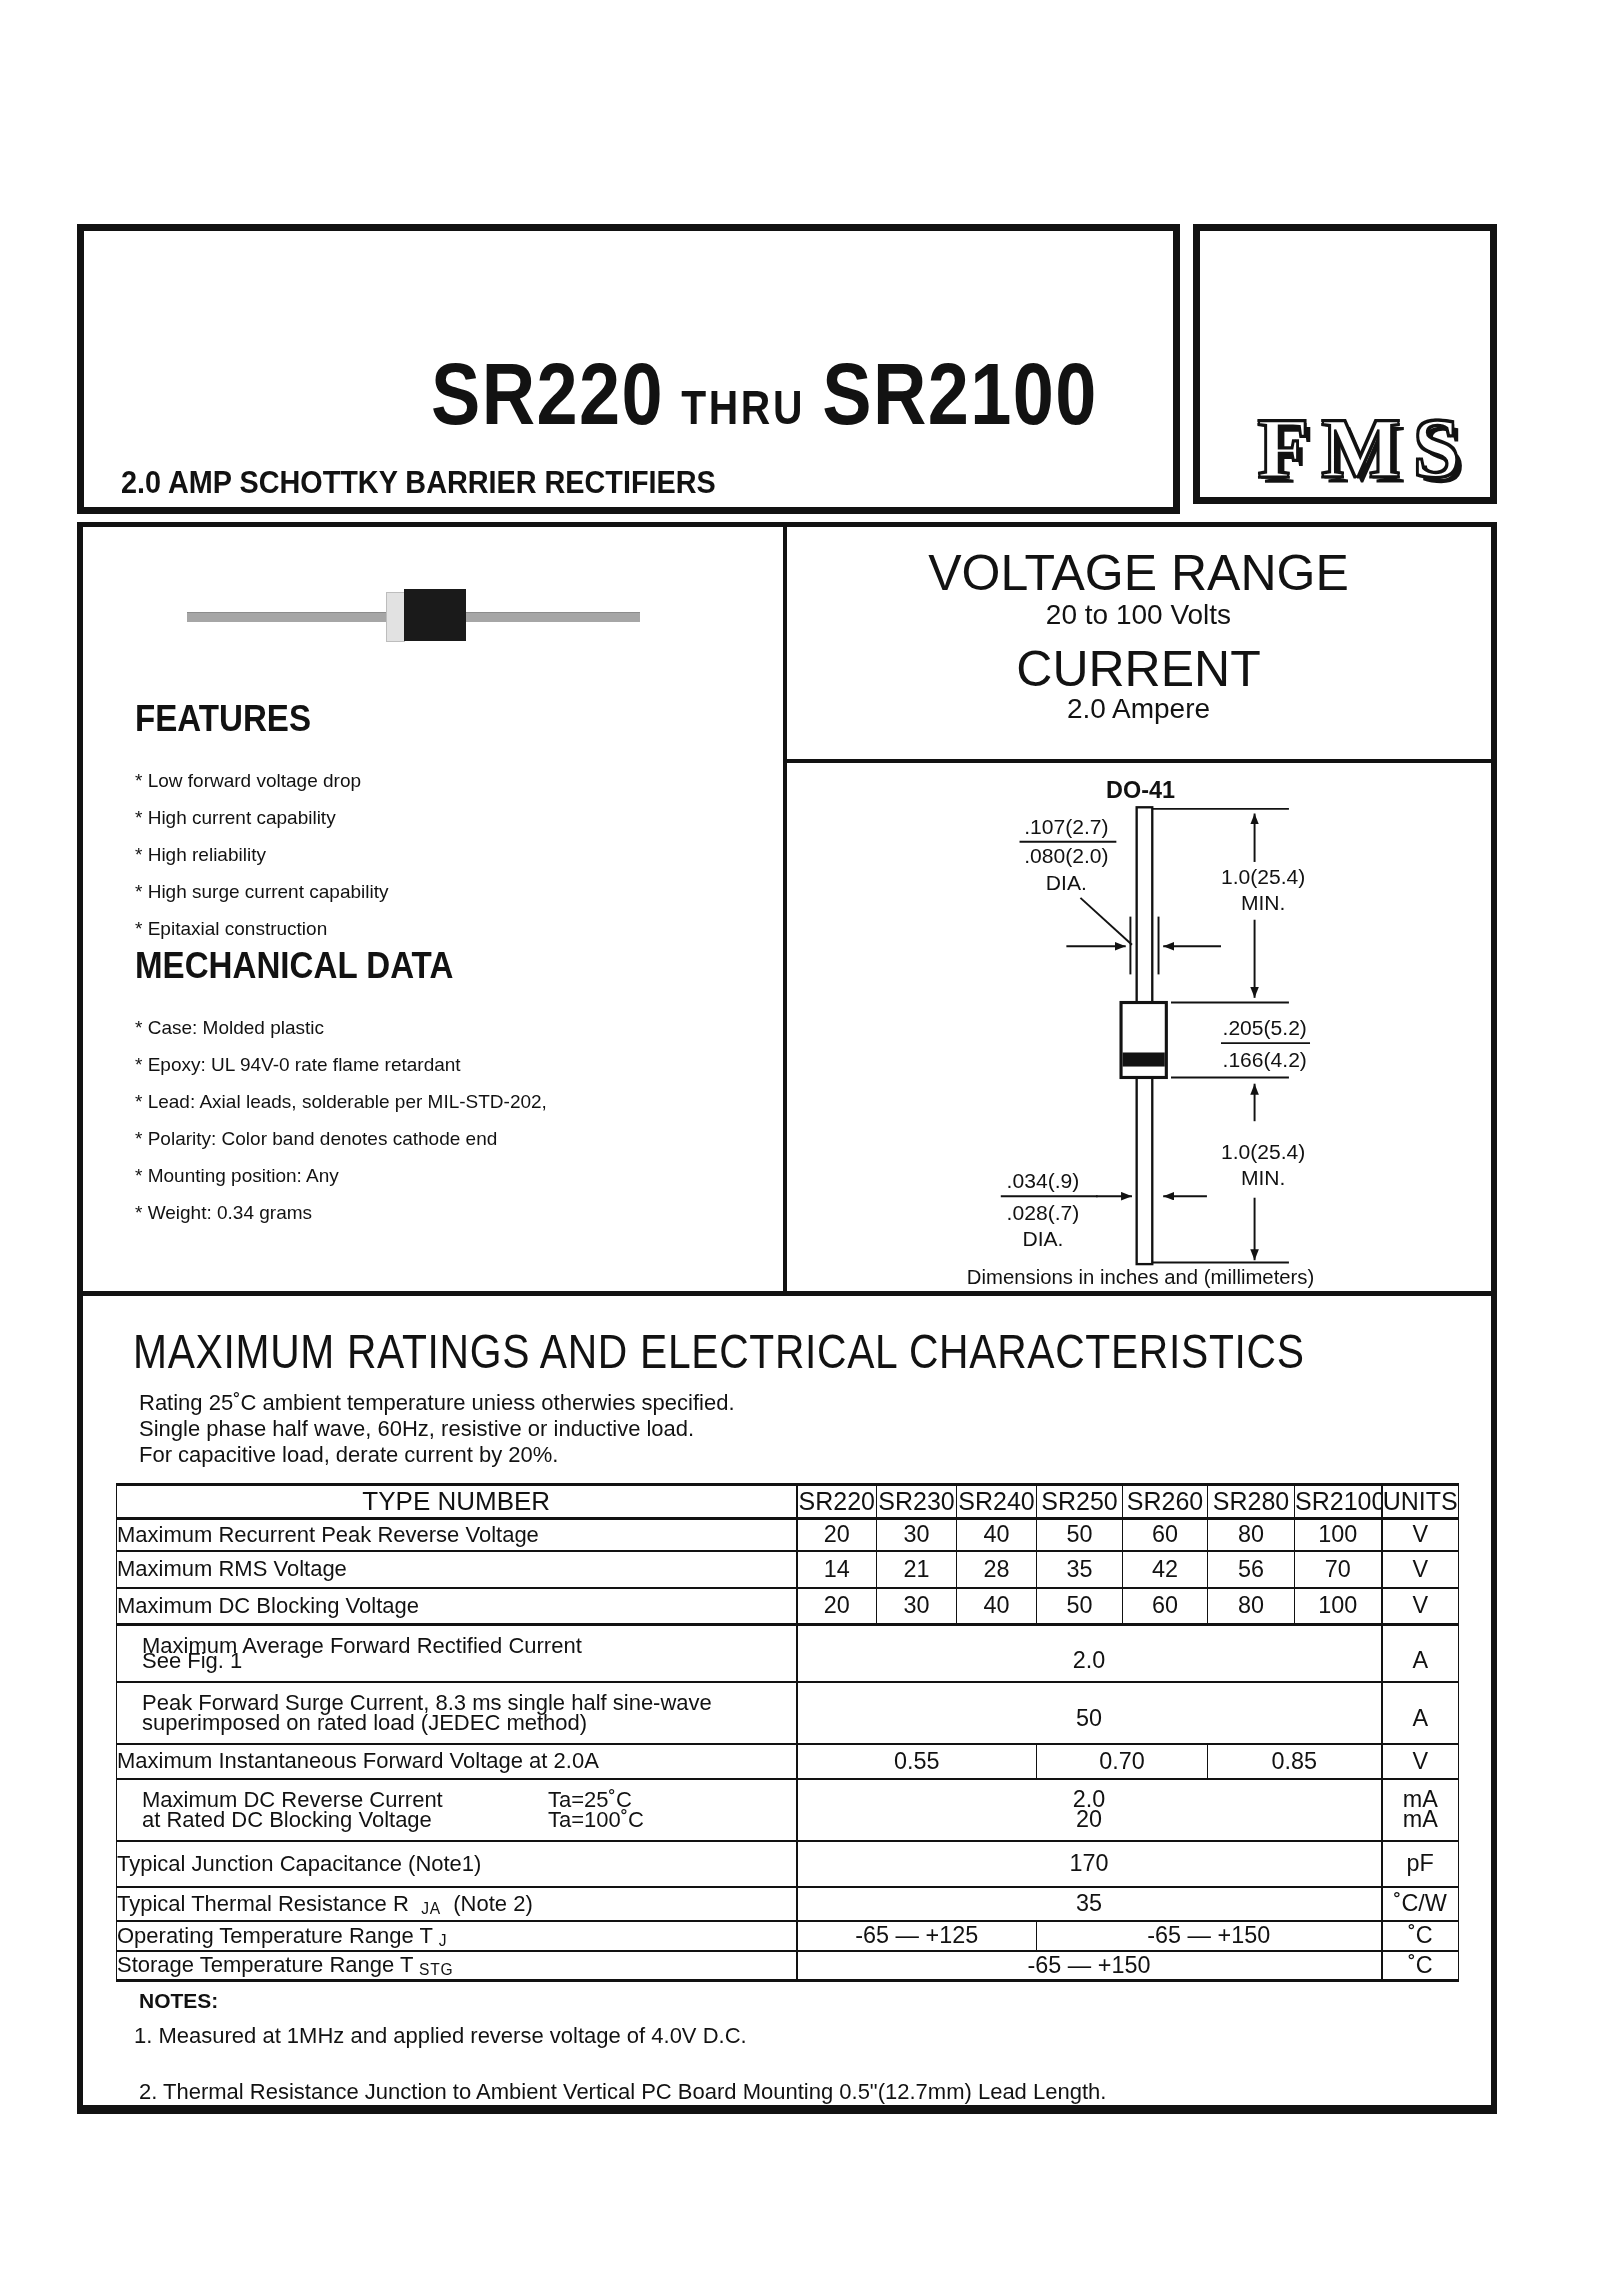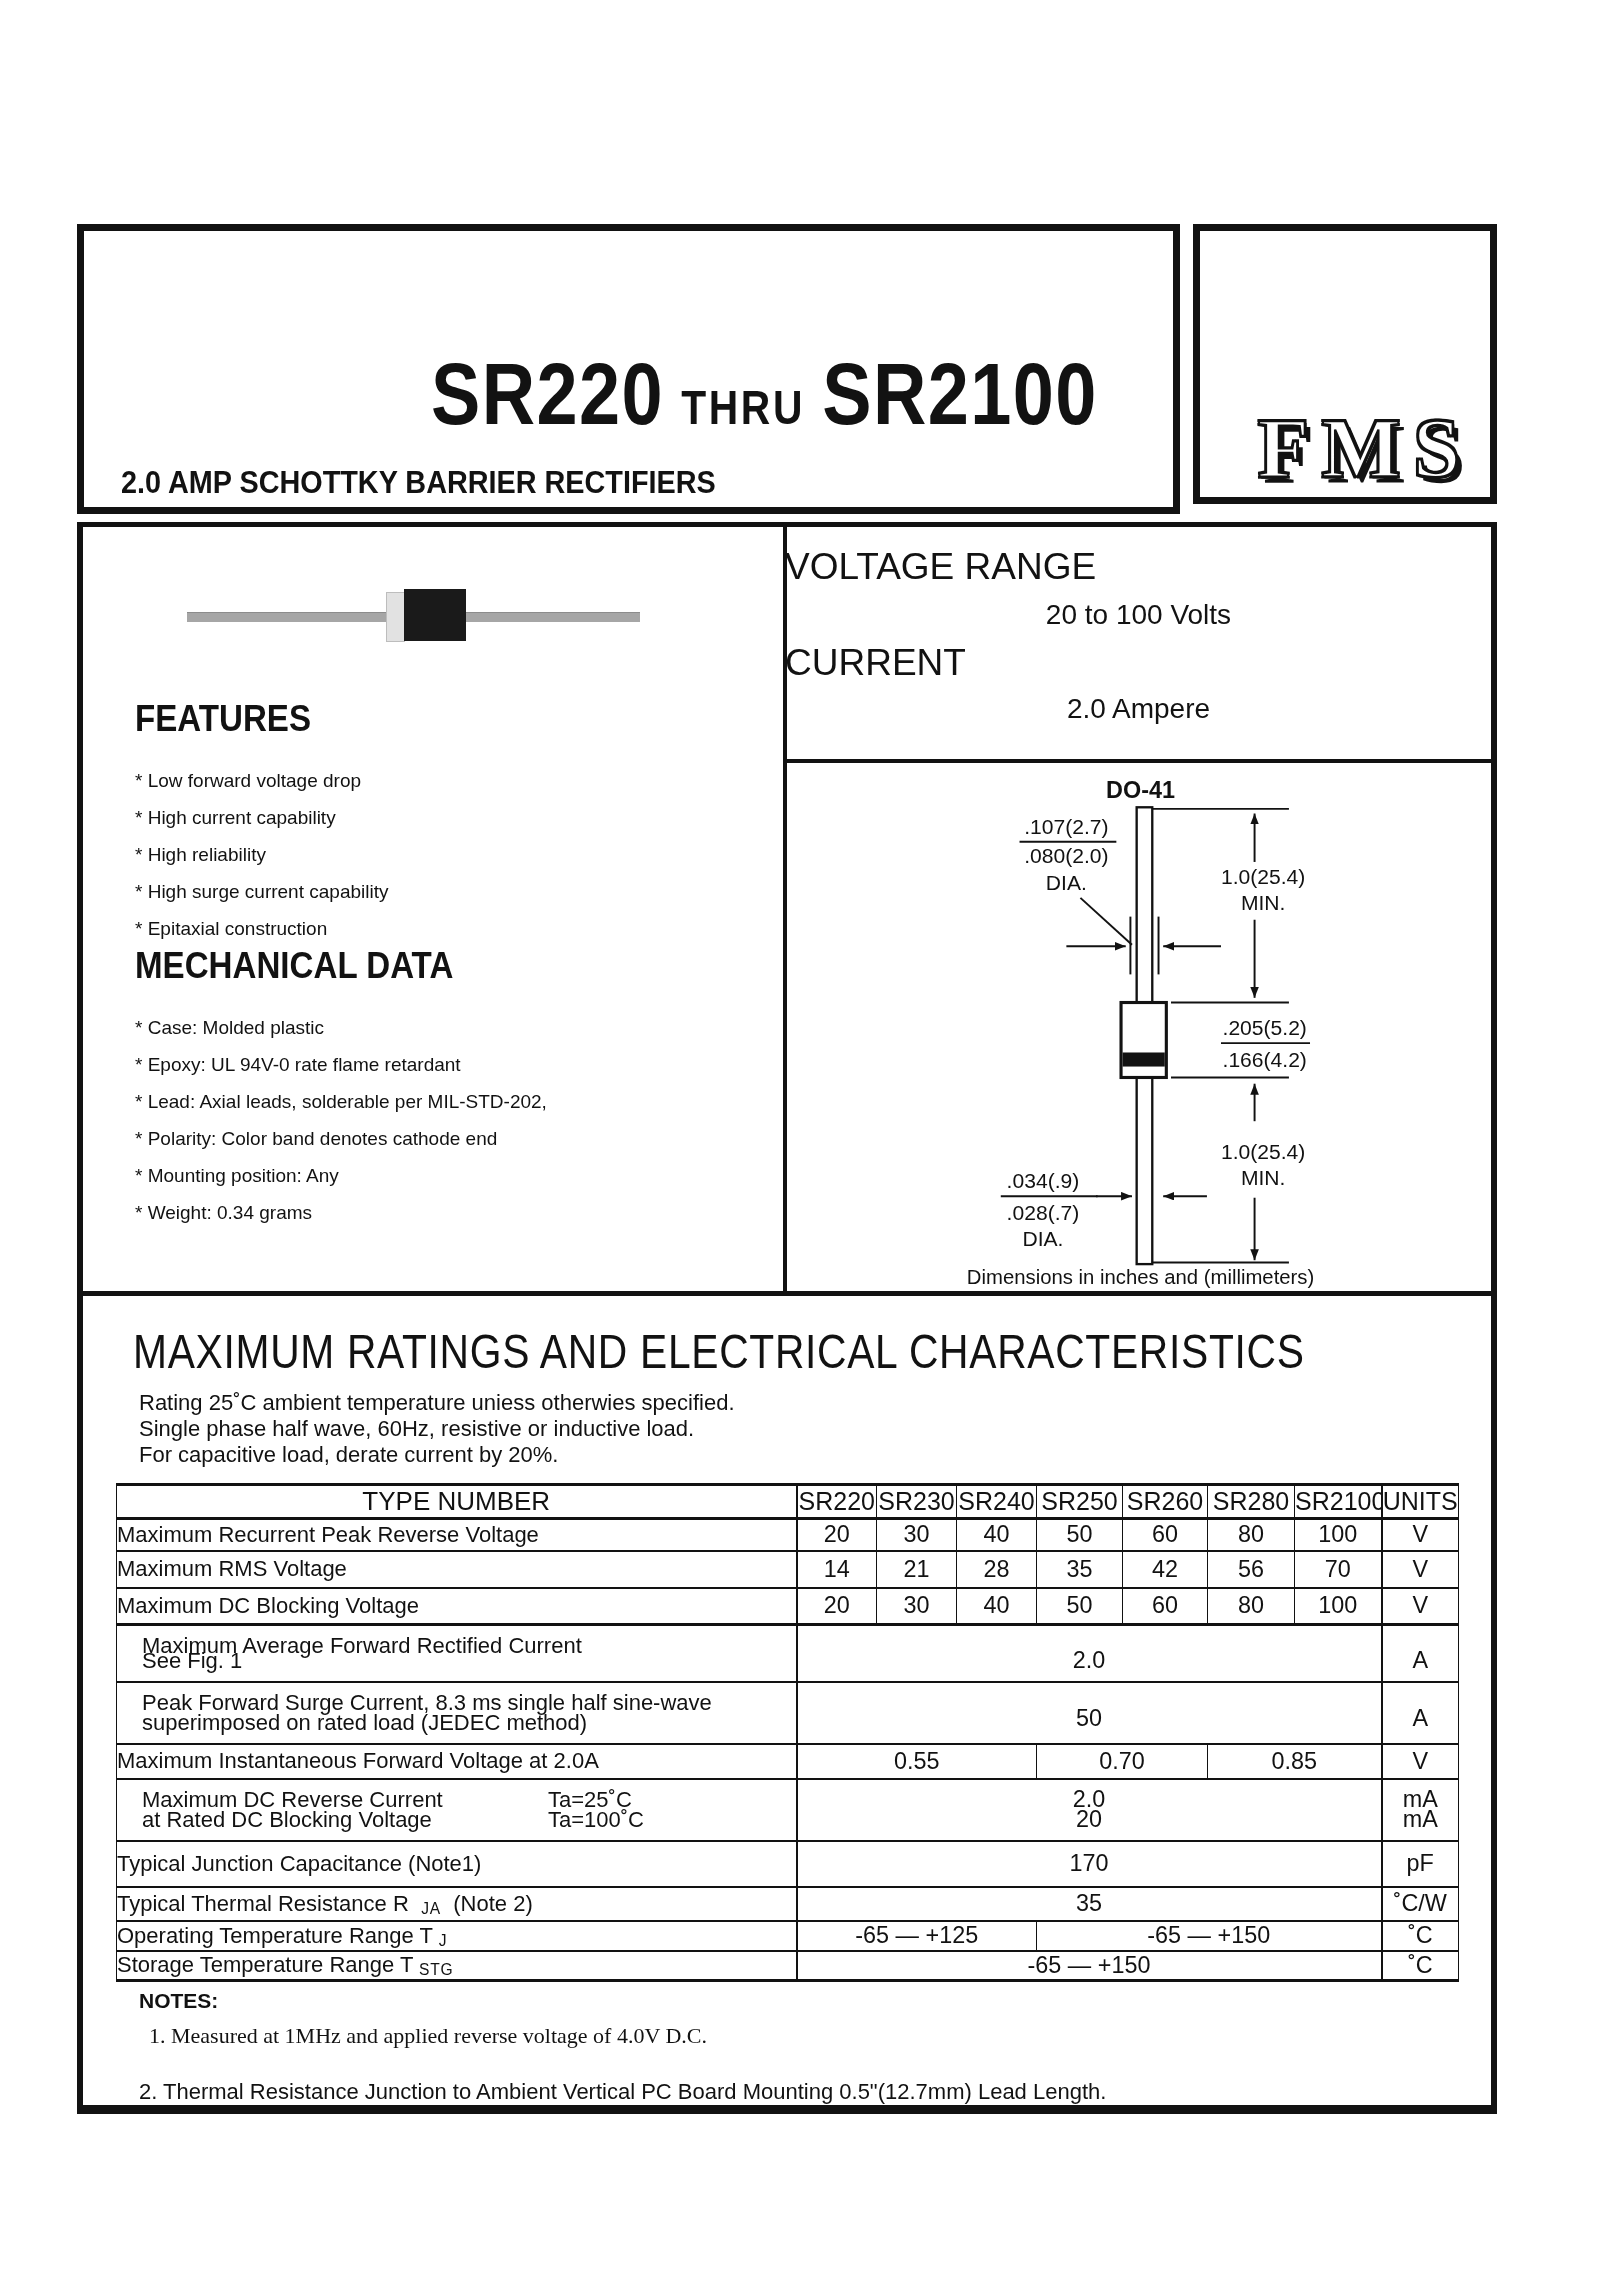--- a/index.html
+++ b/index.html
@@ -24,21 +24,21 @@
     color:#fff; -webkit-text-stroke:2.3px #121212;
     text-shadow: 5.5px 5.5px 0 #121212, -1.6px -1.6px 0 #121212, 1.6px -1.6px 0 #121212, -1.6px 1.6px 0 #121212, 1.6px 1.6px 0 #121212;
   }
 
   
   .sec-head{font-size:36px; font-weight:bold; transform:scaleX(.92); transform-origin:left top; white-space:nowrap;}
   .bullets{font-size:19px; line-height:37px; white-space:nowrap;}
   .bullets .indent{padding-left:92px;}
 
   
-  .vr-big{font-size:37px; }
+  .vr-big{font-size:50px; text-align:center;}
   .vr-small{font-size:28px; text-align:center;}
 
   
   .ratings-head{font-size:48px; font-weight:400; transform:scaleX(.85); transform-origin:left top; letter-spacing:0.8px; white-space:nowrap;}
   .intro{font-size:22px; line-height:26px; white-space:nowrap;}
 
   table.ratings{
     position:absolute; left:116px; top:1483px; width:1342px;
     border-collapse:collapse; table-layout:fixed; font-size:22px; color:#121212;
     border-top:3.9px solid #121212; border-left:1.6px solid #121212; border-right:1.6px solid #121212;
@@ -313,17 +313,17 @@
         <span>Storage Temperature Range T</span>
         <span class="subsc">STG</span>
       </td>
       <td class="val vl" colspan="7">-65 — +150</td>
       <td class="val vl">˚C</td>
     </tr>
   </tbody>
     </table>
 
   <div class="abs notes-head" style="left:139px; top:1990px;">NOTES:</div>
-  <div class="abs note" style="left:149px; top:2025px;font-family:Liberation Serif, serif;">1. Measured at 1MHz and applied reverse voltage of 4.0V D.C.</div>
+  <div class="abs note" style="left:134px; top:2025px;">1. Measured at 1MHz and applied reverse voltage of 4.0V D.C.</div>
   <div class="abs note" style="left:139px; top:2081px;">2. Thermal Resistance Junction to Ambient Vertical PC Board Mounting 0.5"(12.7mm) Lead Length.</div>
 
 </div>
 
 
 </body></html>

